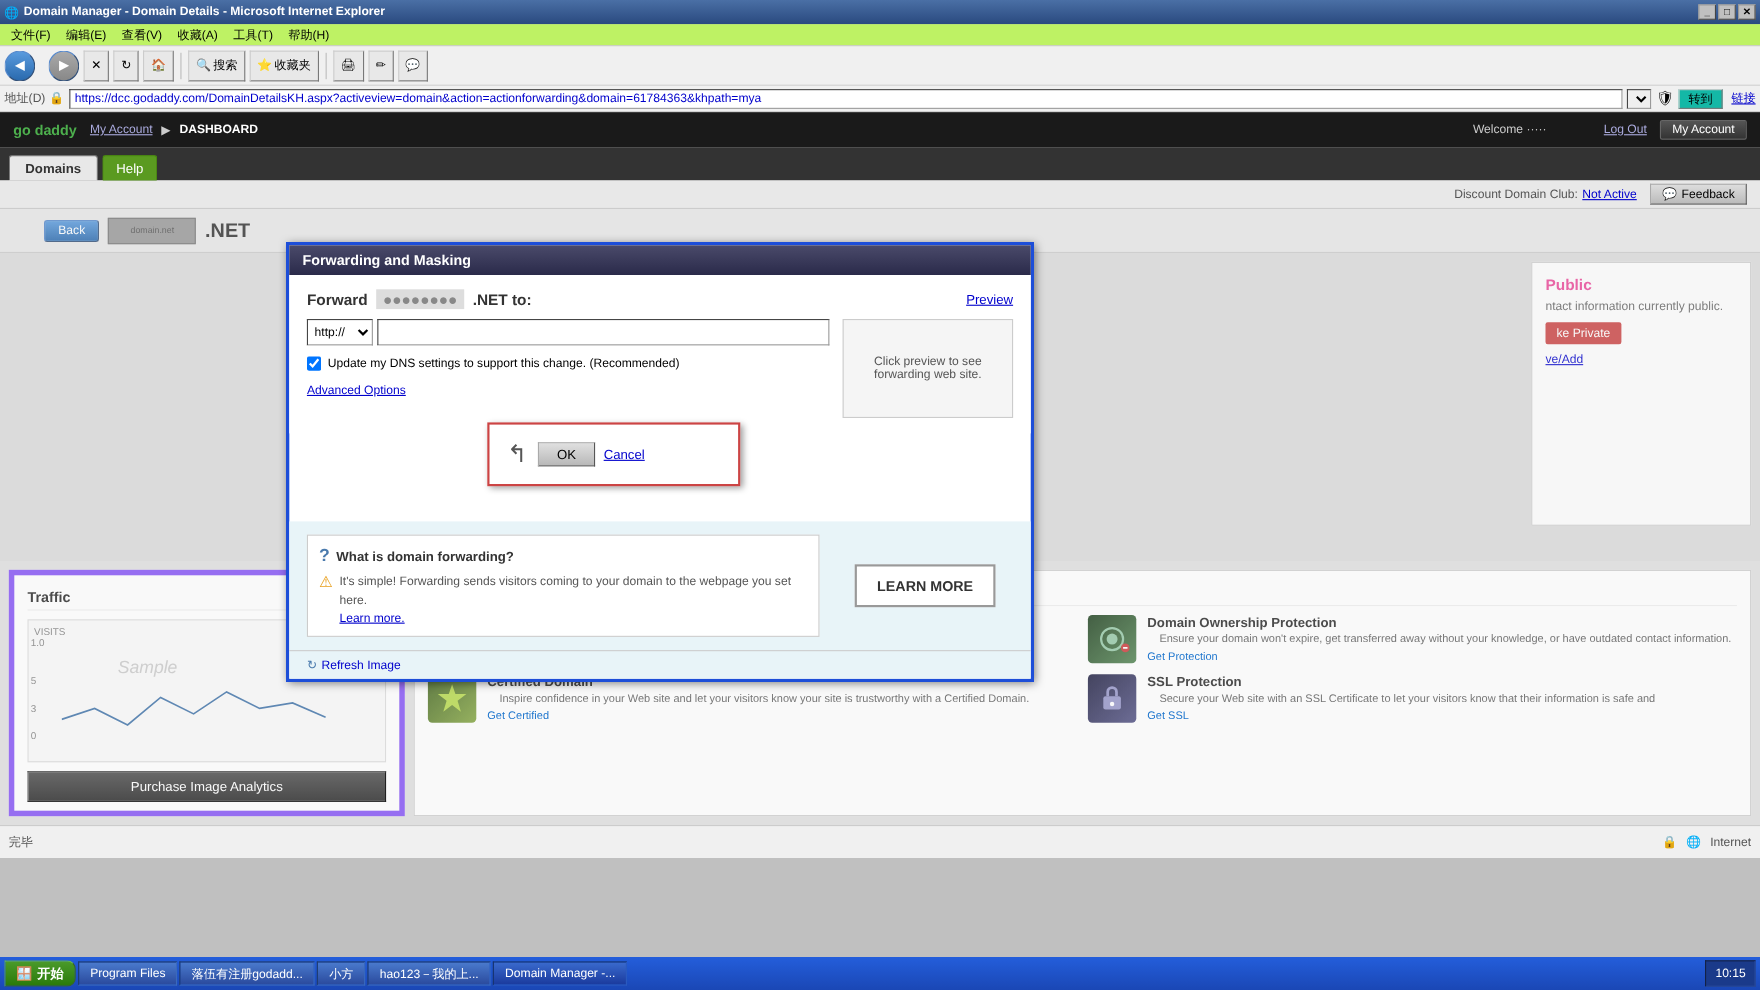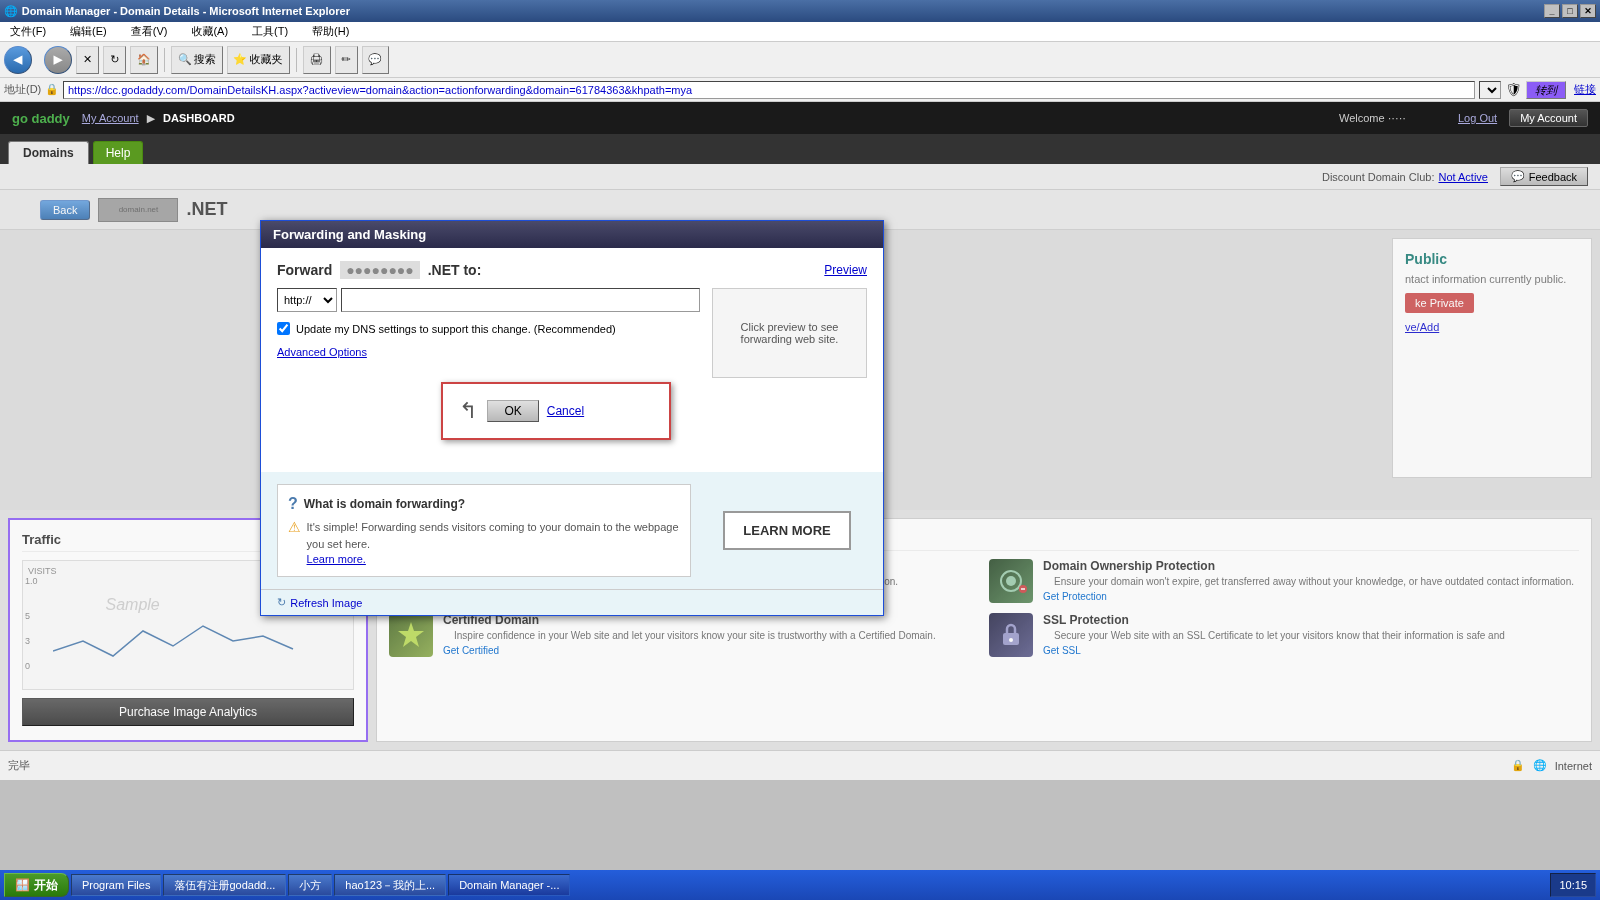--- a/index.html
+++ b/index.html
@@ -19,28 +19,28 @@
     }
     .title-bar-left { display: flex; align-items: center; gap: 4px; }
     .title-bar-right { display: flex; gap: 2px; }
     .title-bar-btn {
       width: 16px; height: 14px; background: #c0c0c0; border: 1px outset #999;
       font-size: 9px; display: flex; align-items: center; justify-content: center; cursor: pointer; color: black;
     }
 
     
     .menu-bar {
-      background: #ffffff;
+      background: #bef264;
       height: 20px;
       display: flex;
       align-items: center;
       padding: 0 4px;
       border-bottom: 1px solid #ccc;
       font-size: 11px;
-      gap: 12px;
+      gap: 2px;
     }
     .menu-item {
       padding: 2px 6px;
       cursor: pointer;
     }
 
     
     .toolbar {
       background: #f0f0f0;
       height: 36px;
@@ -78,22 +78,22 @@
       border-bottom: 1px solid #ccc;
       gap: 4px;
       font-size: 11px;
     }
     .addr-label { color: #555; min-width: 30px; }
     .addr-input {
       flex: 1; height: 18px; border: 1px inset #999; padding: 0 4px;
       font-size: 11px; background: white; color: #00c;
     }
     .addr-go-btn {
-      border: 1px outset #ccc; background: #8b5cf6; padding: 1px 8px;
-      font-size: 11px; cursor: pointer; height: 18px; font-style: italic;
+      border: 1px outset #ccc; background: #14b8a6; padding: 1px 8px;
+      font-size: 11px; cursor: pointer; height: 18px;
     }
     .addr-link { color: #00c; text-decoration: underline; cursor: pointer; margin-left: 4px; font-size: 11px; }
 
     
     .godaddy-header {
       background: #1a1a1a;
       height: 32px;
       display: flex;
       align-items: center;
       padding: 0 12px;
@@ -356,21 +356,21 @@
   <div style="position:absolute;top:0;left:0;right:0;bottom:0;background:#e0e0e0;opacity:0.7"></div>
 
   <div style="position:absolute;top:0;left:0;right:0;height:40px;background:#e8e8e8;border-bottom:1px solid #ccc;display:flex;align-items:center;padding:0 12px;gap:8px;opacity:0.8">
     <button class="back-btn">Back</button>
     <div style="width:80px;height:24px;background:#999;border:1px solid #777;display:flex;align-items:center;justify-content:center;font-size:8px;color:#555">domain.net</div>
     <span style="font-size:18px;font-weight:bold;color:#333">.NET</span>
   </div>
 
   <div style="position:absolute;bottom:0;left:0;right:0;height:240px;display:flex;background:#e0e0e0;opacity:0.85">
 
-    <div style="width:360px;background:white;border:2px solid #8b5cf6;margin:8px;padding:12px">
+    <div style="width:360px;background:white;border:5px solid #8b5cf6;margin:8px;padding:12px">
       <div class="traffic-title">Traffic</div>
       <div style="position:relative;height:130px;background:#f9f9f9;border:1px solid #ddd">
         <span style="position:absolute;top:5px;left:5px;font-size:9px;color:#888">VISITS</span>
         <span style="position:absolute;top:35px;left:25%;font-size:16px;color:#ccc;font-style:italic">Sample</span>
         <span style="position:absolute;left:2px;top:15px;font-size:9px;color:#888">1.0</span>
         <span style="position:absolute;left:2px;top:50px;font-size:9px;color:#888">5</span>
         <span style="position:absolute;left:2px;top:75px;font-size:9px;color:#888">3</span>
         <span style="position:absolute;left:2px;top:100px;font-size:9px;color:#888">0</span>
 
         <svg style="position:absolute;left:30px;top:10px;width:calc(100% - 35px);height:115px">
@@ -442,27 +442,27 @@
             <div class="enh-desc">Secure your Web site with an SSL Certificate to let your visitors know that their information is safe and</div>
             <a class="enh-link">Get SSL</a>
           </div>
         </div>
 
       </div>
     </div>
   </div>
 
   <div style="position:absolute;top:40px;right:0;width:200px;height:240px;background:white;border:1px solid #ccc;margin:8px;padding:12px;opacity:0.8">
-    <div style="font-size:14px;font-weight:bold;color:#0f766e;margin-bottom:6px">Public</div>
+    <div style="font-size:14px;font-weight:bold;color:#ec4899;margin-bottom:6px">Public</div>
     <div style="font-size:11px;color:#666;margin-bottom:8px">ntact information currently public.</div>
     <button style="background:#cc4444;color:white;border:none;padding:4px 10px;font-size:11px;cursor:pointer;border-radius:2px">ke Private</button>
     <div style="margin-top:8px;font-size:11px;color:#00c;text-decoration:underline;cursor:pointer">ve/Add</div>
   </div>
 
-  <div style="position:absolute;top:30px;left:260px;width:624px;background:white;border:1px solid #1d4ed8;box-shadow:2px 2px 8px rgba(0,0,0,0.5);z-index:20">
+  <div style="position:absolute;top:30px;left:260px;width:680px;background:white;border:3px solid #1d4ed8;box-shadow:2px 2px 8px rgba(0,0,0,0.5);z-index:20">
 
     <div style="background:linear-gradient(to bottom,#4a4a6a,#2a2a4a);color:white;padding:6px 12px;font-size:13px;font-weight:bold">
       <span>Forwarding and Masking</span>
     </div>
 
     <div style="padding:14px 16px;background:white">
       <div style="font-size:14px;font-weight:bold;color:#333;margin-bottom:10px;display:flex;align-items:center;justify-content:space-between">
         <span>
           <span>Forward</span>
           <span style="font-style:italic;color:#888;background:#ddd;padding:1px 6px;margin:0 4px">●●●●●●●●</span>

